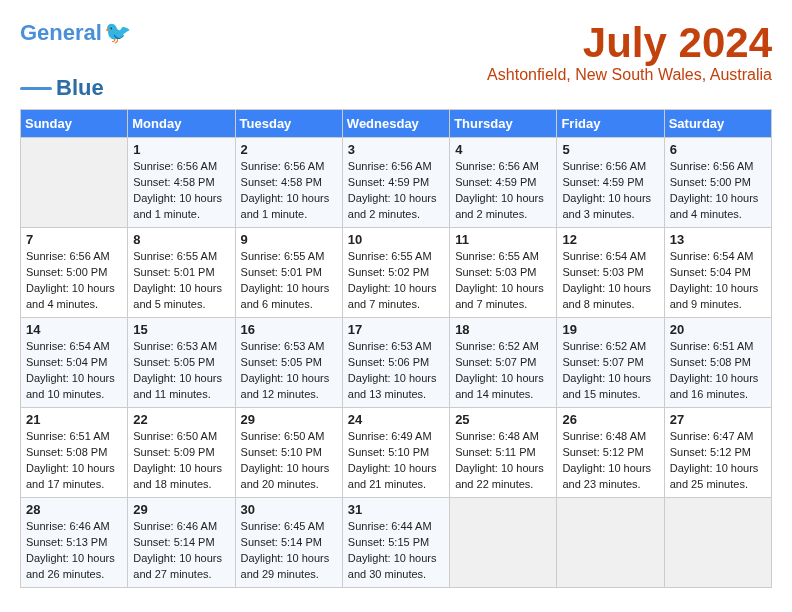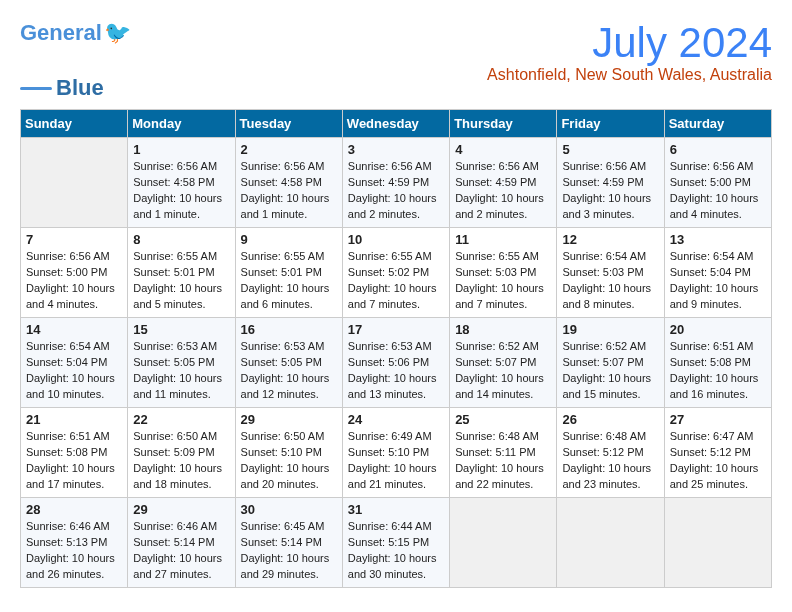--- a/index.html
+++ b/index.html
@@ -29,35 +29,35 @@
       line-height: 1;
     }
     .logo-text span {
       color: #4a90d9;
     }
     .title-block {
       text-align: right;
     }
     .month-year {
       font-size: 42px;
-      font-weight: normal;
-      color: #3b82f6;
+      font-weight: bold;
+      color: #c2410c;
       line-height: 1.1;
     }
     .location {
       font-size: 16px;
       color: #c2410c;
     }
     table {
       width: 100%;
       border-collapse: collapse;
       table-layout: fixed;
     }
     thead tr th {
-      background-color: #0369a1;
+      background-color: #3b82f6;
       color: #fff;
       font-size: 13px;
       font-weight: bold;
       padding: 6px 4px;
       text-align: left;
       border: 1px solid #ccc;
     }
     tbody tr td {
       border: 1px solid #ccc;
       vertical-align: top;

